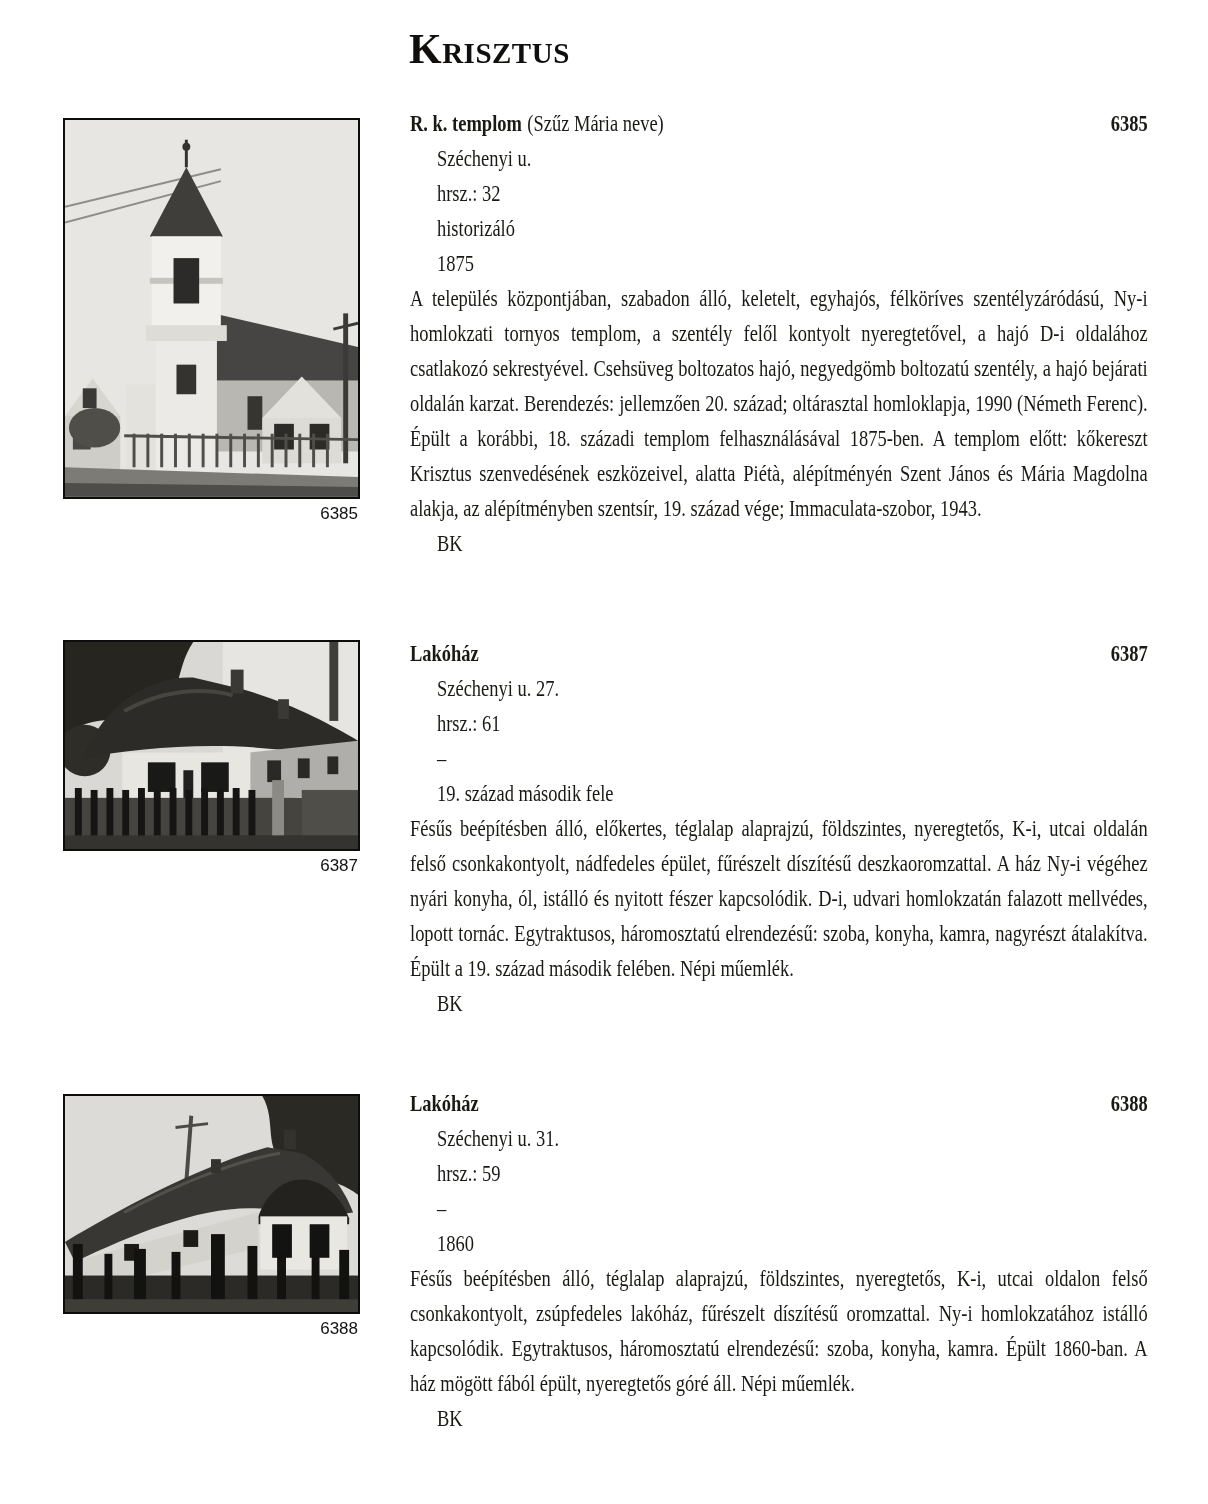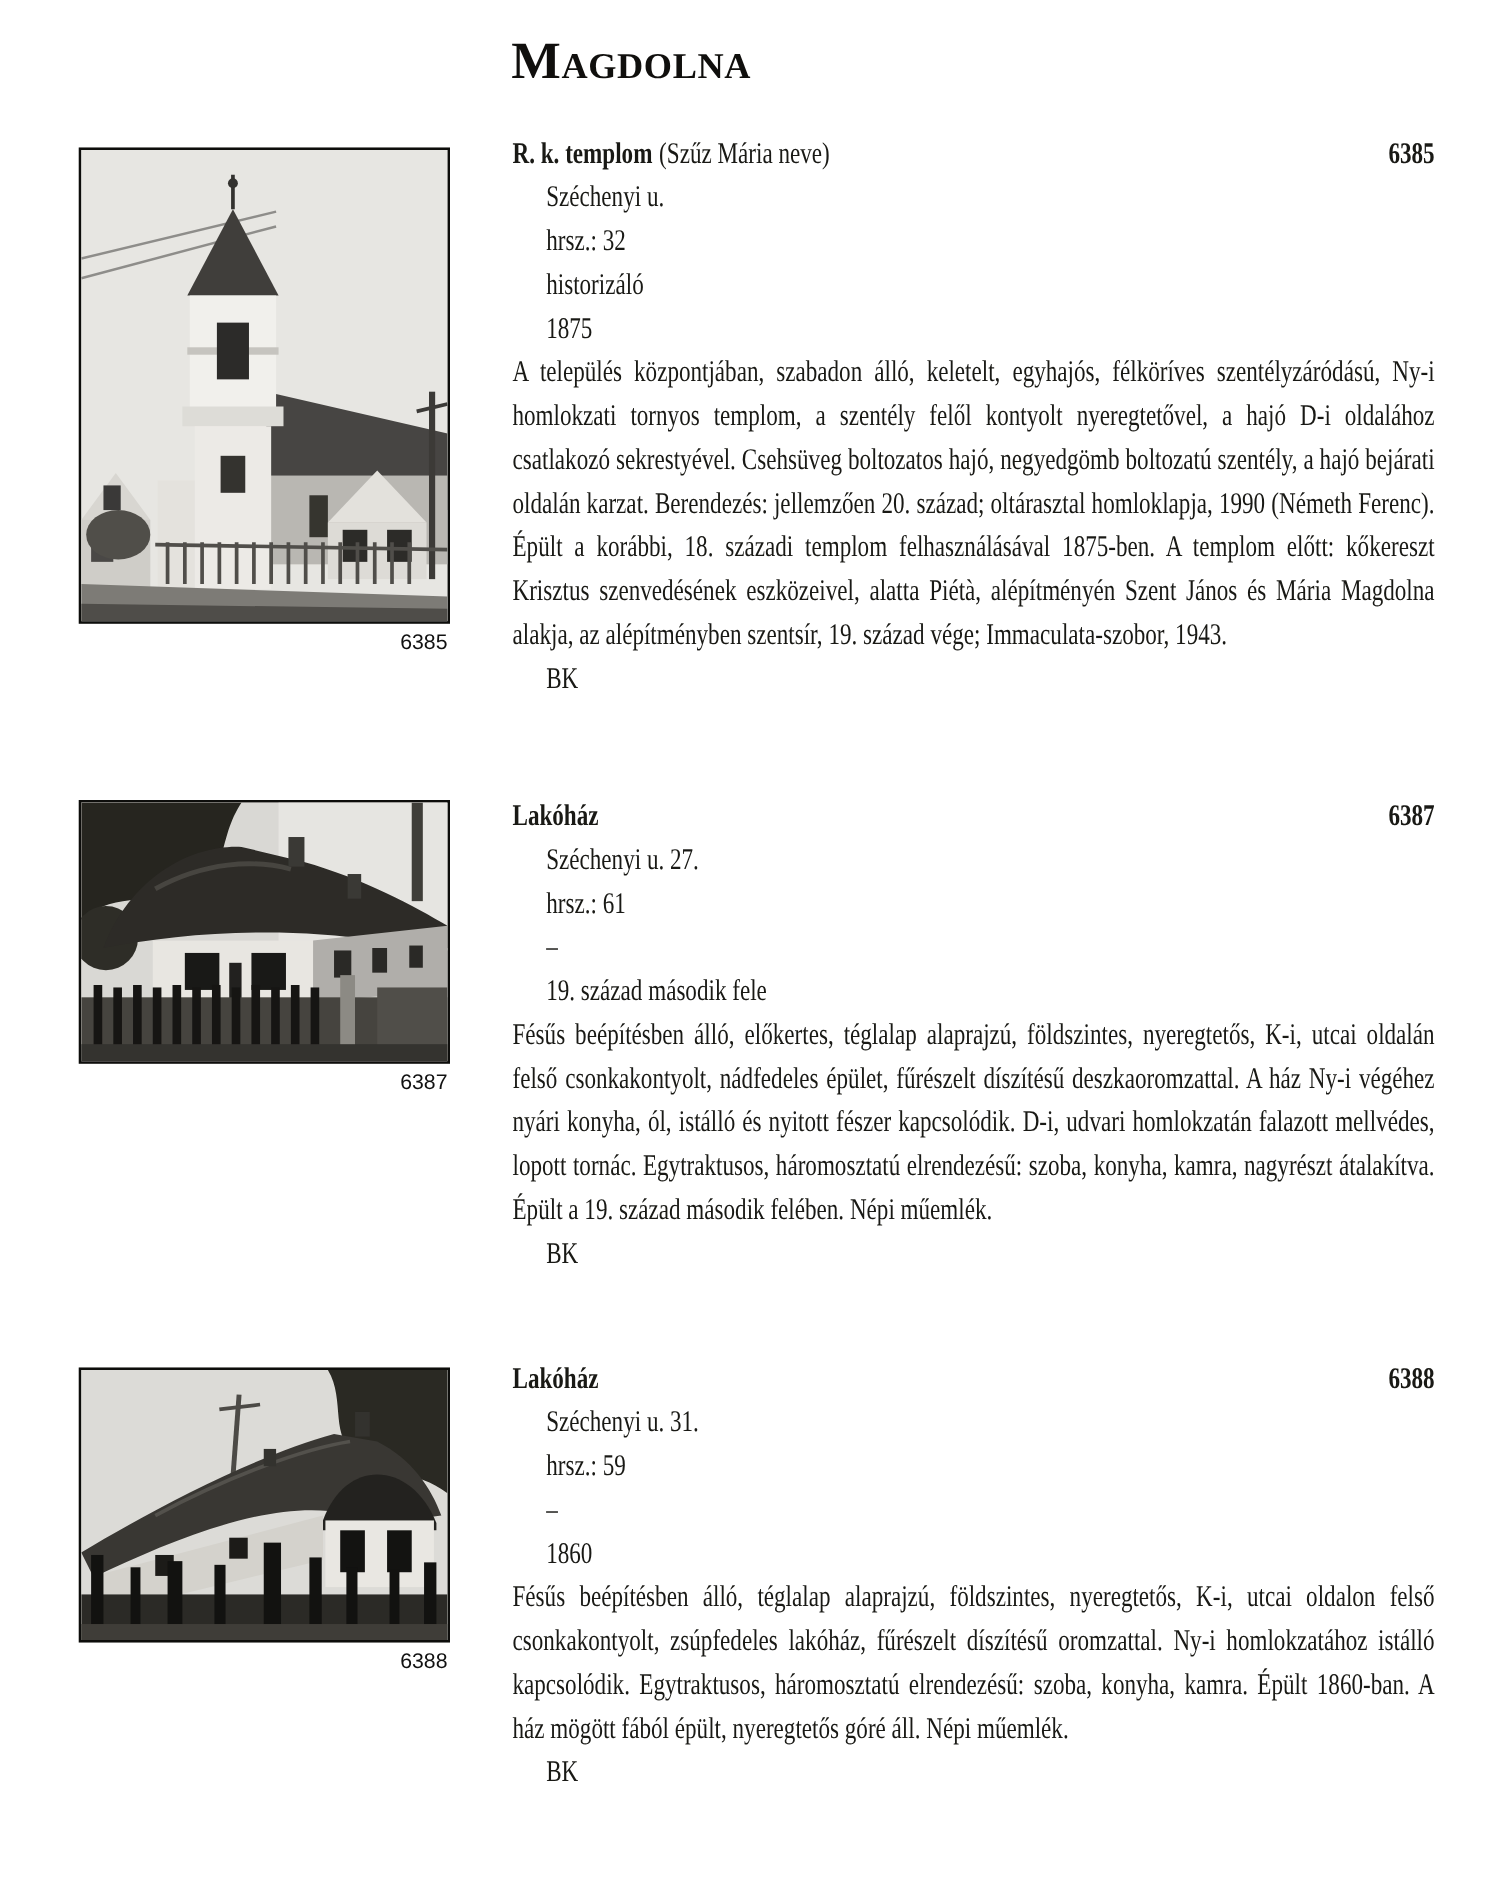--- a/index.html
+++ b/index.html
@@ -38,21 +38,21 @@
   .entry-number { font-weight:700; }
   .detail { padding-left:35px; }
   .para { text-align:justify; }
   .author { padding-left:35px; }
 </style>
 </head>
 <body>
 
 <div class="page">
 
-  <div class="page-title">Magdolna</div>
+  <div class="page-title">Krisztus</div>
 
   <div class="photo-block" style="top:118px;">
     <div class="photo-frame">
       <svg viewBox="0 0 297 382">
         <rect width="297" height="382" fill="#e7e6e2"></rect>
         <g stroke="#8e8d8a" stroke-width="2" fill="none">
           <path d="M0,88 L158,50"></path>
             <path d="M0,104 L158,62"></path>
           <path d="M160,205 L297,243"></path>
             <path d="M160,215 L297,252"></path>

